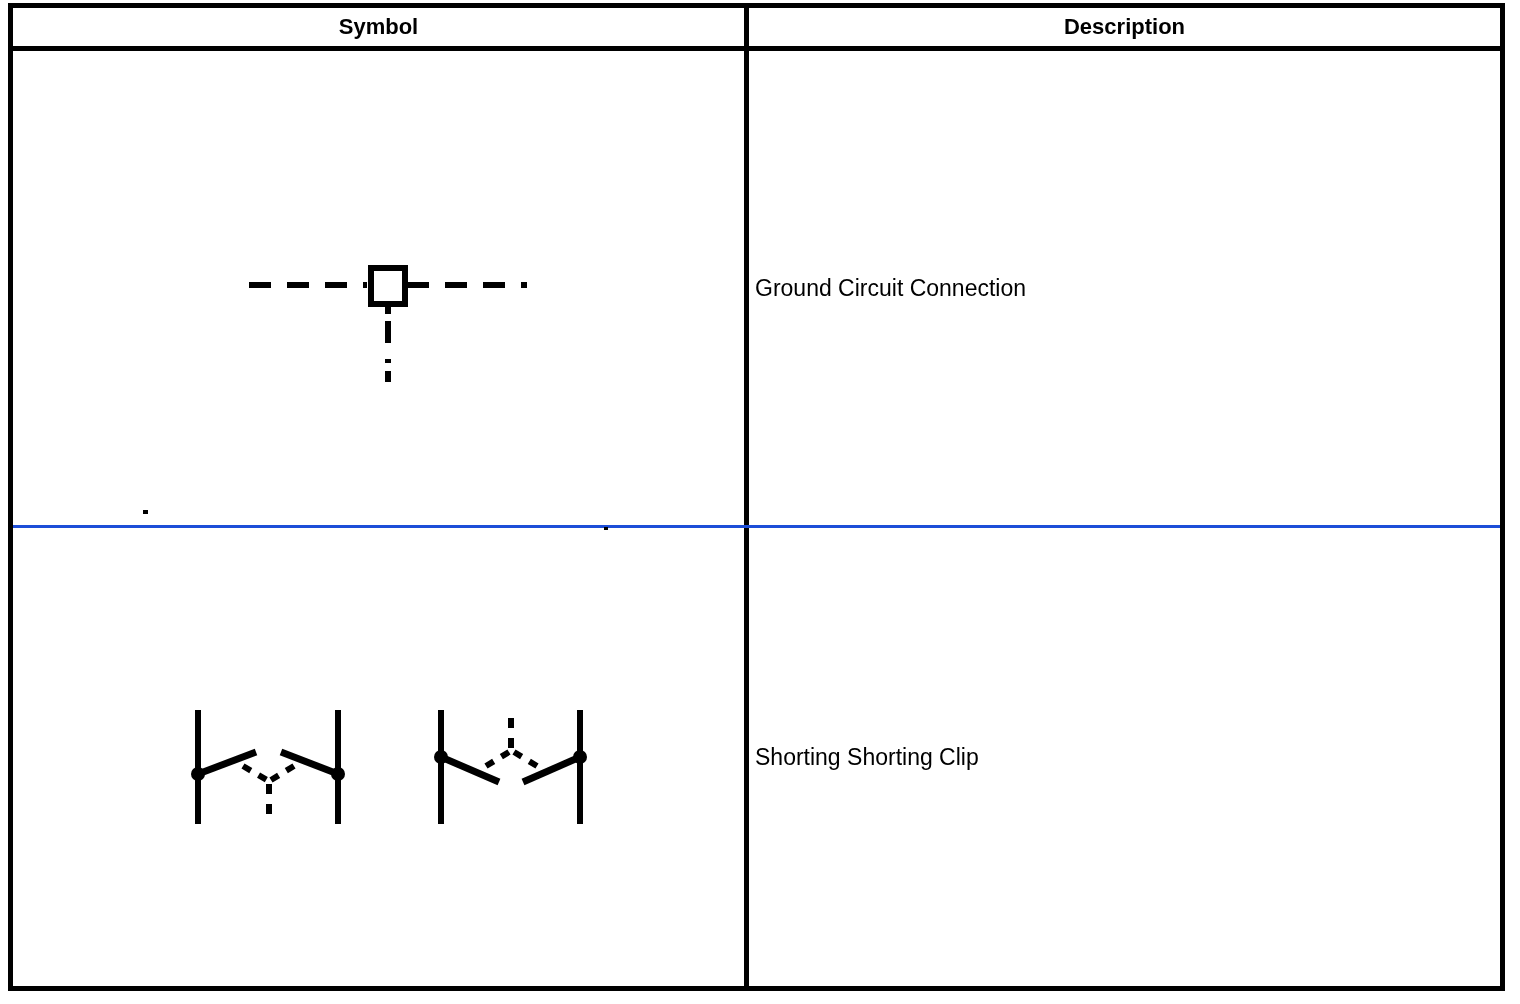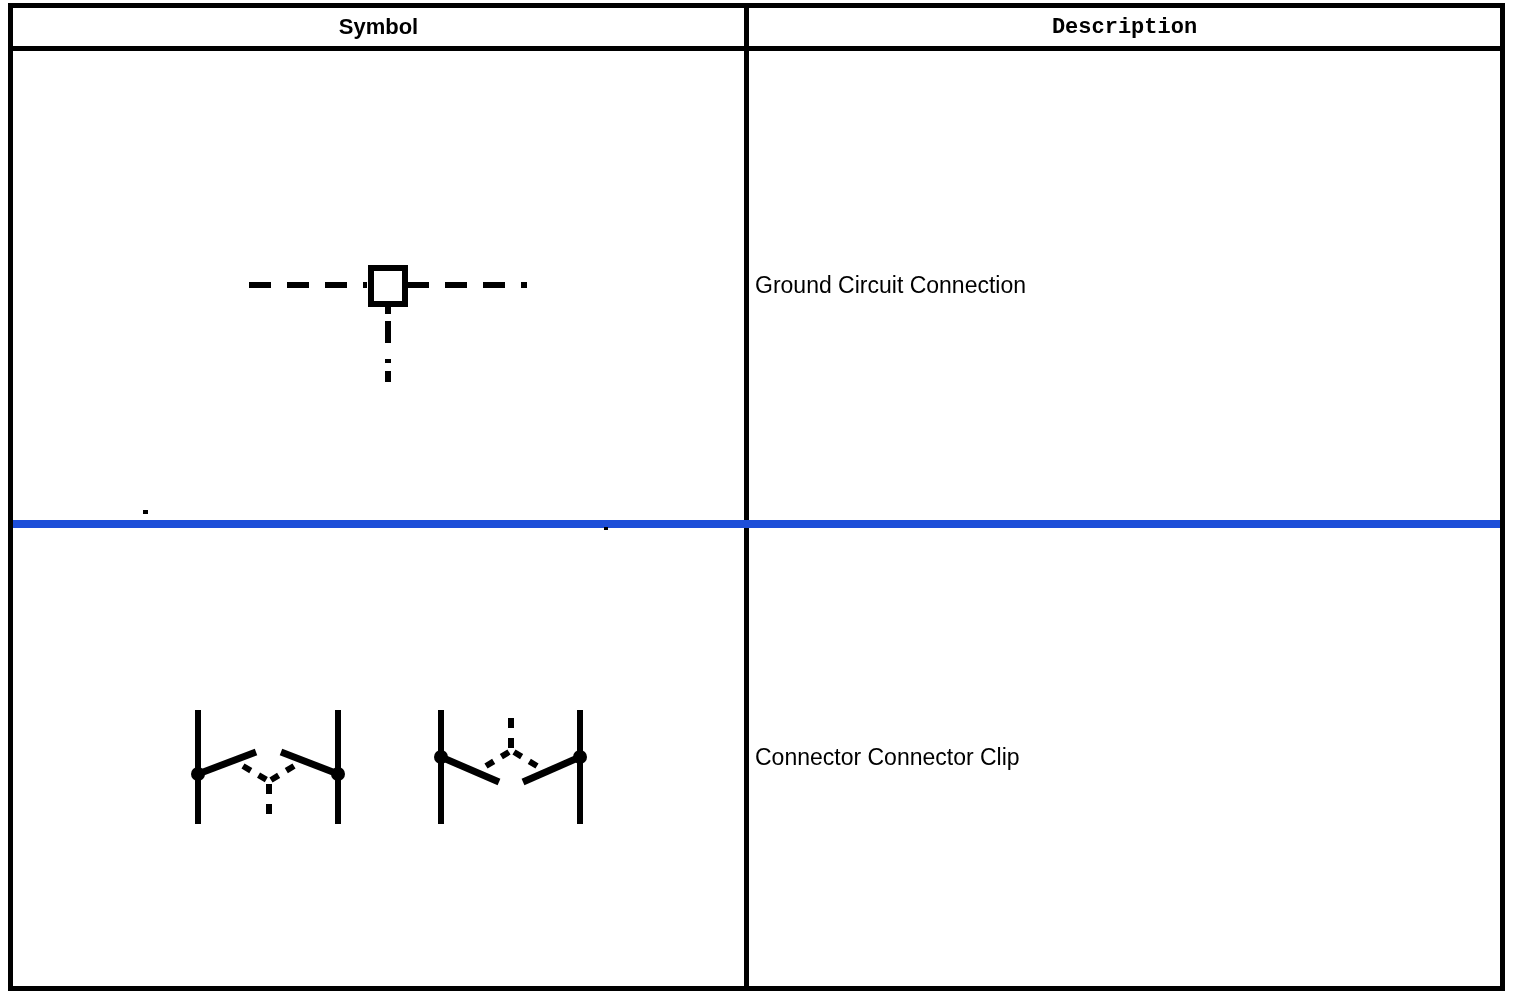--- a/index.html
+++ b/index.html
@@ -40,39 +40,39 @@
     top: 0;
     height: 38px;
     display: flex;
     align-items: center;
     justify-content: center;
     font-size: 22px;
     font-weight: bold;
     letter-spacing: 0px;
   }
   .header-cell.symbol  { left: 0px;   width: 731px; }
-  .header-cell.descrip { left: 736px; width: 751px; font-family: Liberation Mono, monospace; }
+  .header-cell.descrip { left: 736px; width: 751px; }
 
   
   #column-divider {
     position: absolute;
     left: 731px;
     top: 0;
     width: 5px;
     height: 978px;
     background: #000000;
   }
 
   
   .body-row {
     position: absolute;
     left: 0;
     width: 1487px;
   }
-  #row-ground   { top: 43px;  height: 477px; border-bottom: 8px solid #1d4ed8; box-sizing: border-box; }
+  #row-ground   { top: 43px;  height: 477px; border-bottom: 3px solid #1d4ed8; box-sizing: border-box; }
   #row-shorting { top: 520px; height: 458px; }
 
   .symbol-cell {
     position: absolute;
     left: 0;
     top: 0;
     width: 731px;
     height: 100%;
   }
   .desc-cell {
@@ -188,21 +188,21 @@
             <line x1="356" y1="62" x2="333" y2="48" stroke="#000000" stroke-width="6" stroke-dasharray="9 9"></line>
 
             <line x1="330" y1="44" x2="330" y2="6" stroke="#000000" stroke-width="6" stroke-dasharray="10 10"></line>
           </g>
 
         </svg>
       </div>
     </div>
 
     <div class="desc-cell">
-      <span class="desc-text">Connector Connector Clip</span>
+      <span class="desc-text">Shorting Shorting Clip</span>
     </div>
   </div>
 
 </div>
 
 <div class="speck" id="speck-a"></div>
 <div class="speck" id="speck-b"></div>
 <div class="speck" id="speck-c"></div>
 
 </body></html>

